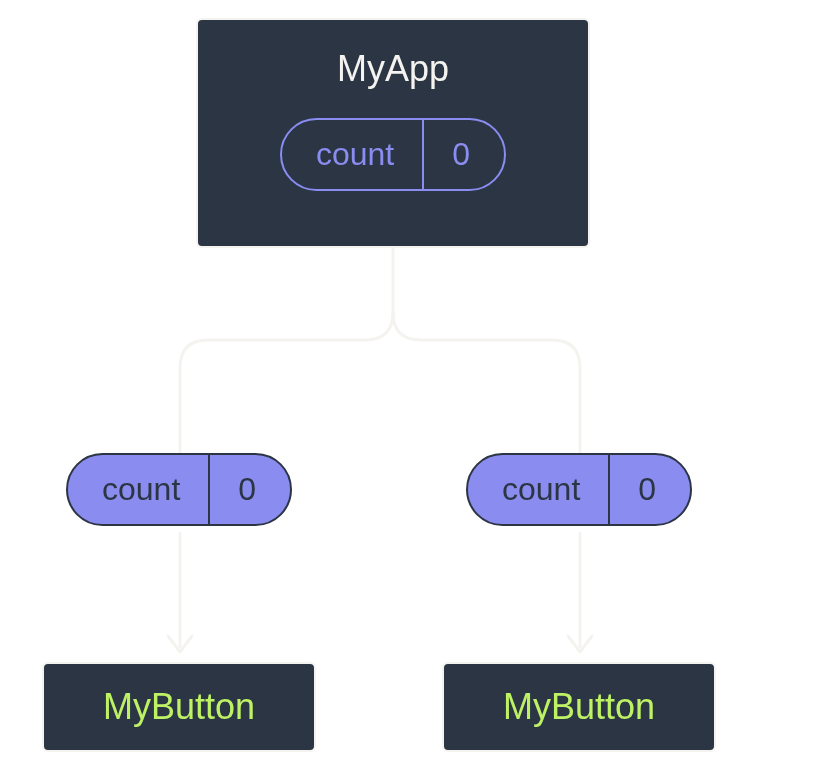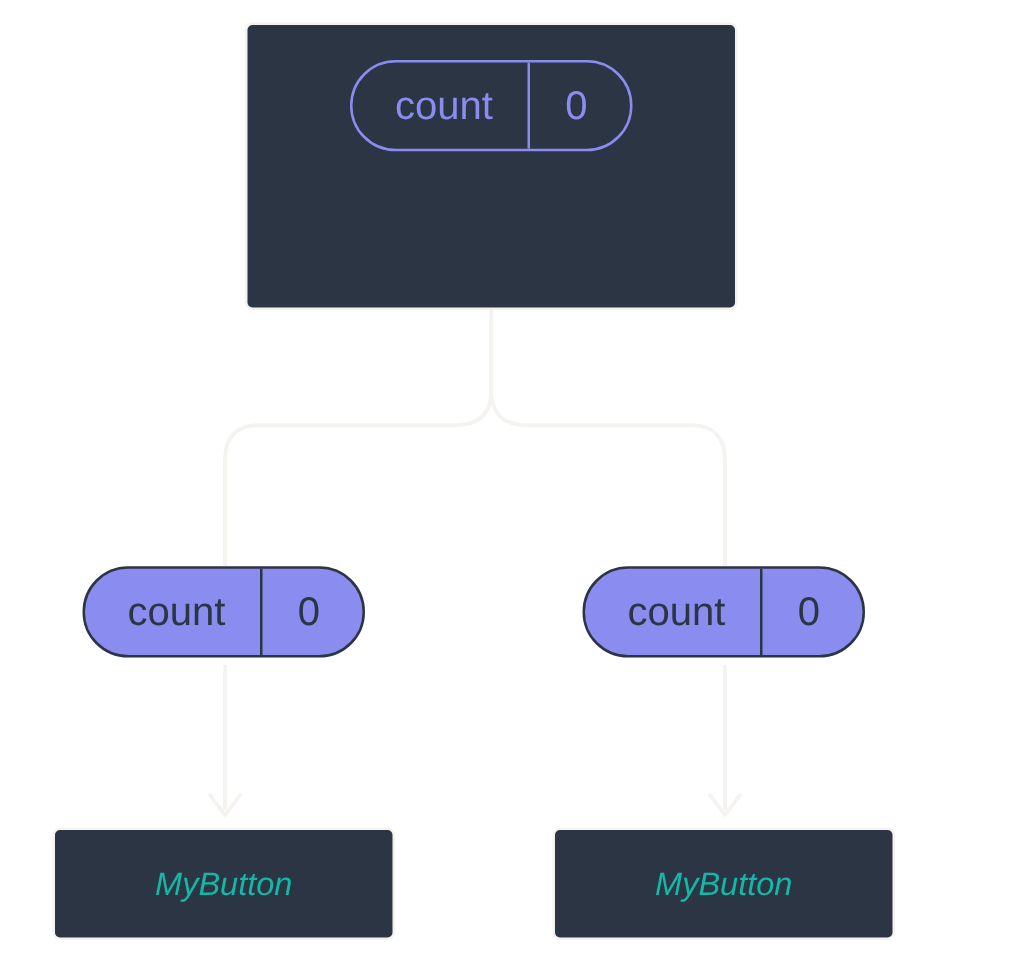--- a/index.html
+++ b/index.html
@@ -96,24 +96,23 @@
     }
     .child-left {
       left: 42px;
       top: 662px;
     }
     .child-right {
       left: 442px;
       top: 662px;
     }
     .child-title {
-      color: #14b8a6;
-      font-size: 26px;
+      color: #bef264;
+      font-size: 36px;
       font-weight: 500;
-      font-style: italic;
     }
     svg.connectors {
       position: absolute;
       top: 0;
       left: 0;
       width: 820px;
       height: 770px;
       pointer-events: none;
     }
   </style>
@@ -133,20 +132,21 @@
     <path d="M 180 532 L 180 648" stroke="#f5f3f0" stroke-width="3" fill="none"></path>
 
     <path d="M 168 636 L 180 652 L 192 636" stroke="#f5f3f0" stroke-width="3" fill="none" stroke-linecap="round" stroke-linejoin="round"></path>
 
     <path d="M 580 532 L 580 648" stroke="#f5f3f0" stroke-width="3" fill="none"></path>
 
     <path d="M 568 636 L 580 652 L 592 636" stroke="#f5f3f0" stroke-width="3" fill="none" stroke-linecap="round" stroke-linejoin="round"></path>
   </svg>
 
   <div class="parent-box">
+    <div class="parent-title">MyApp</div>
     <div class="pill pill-outline">
       <div class="pill-label">count</div>
       <div class="pill-value">0</div>
     </div>
   </div>
 
   <div class="pill pill-filled prop-pill-left">
     <div class="pill-label">count</div>
     <div class="pill-value">0</div>
   </div>

